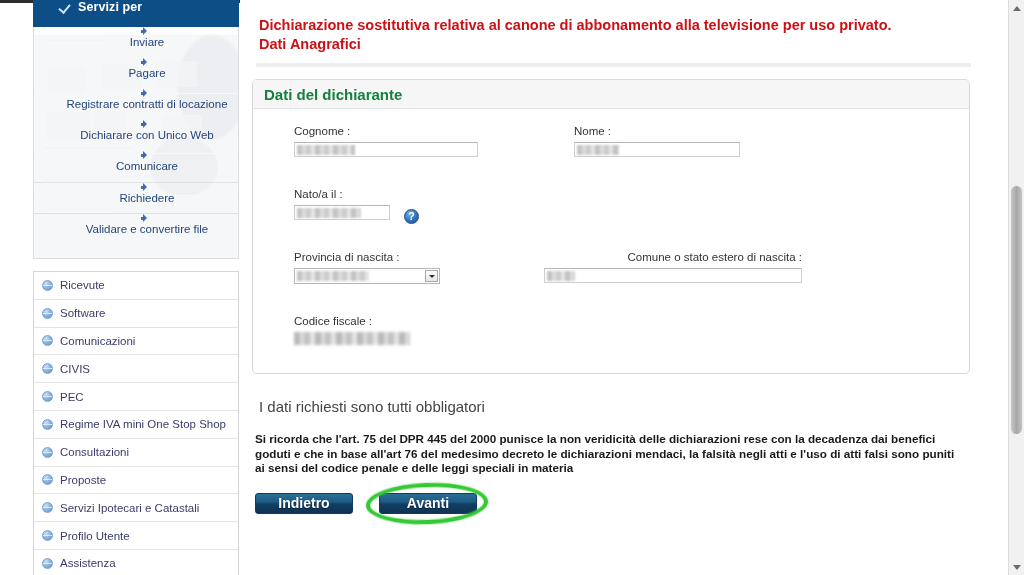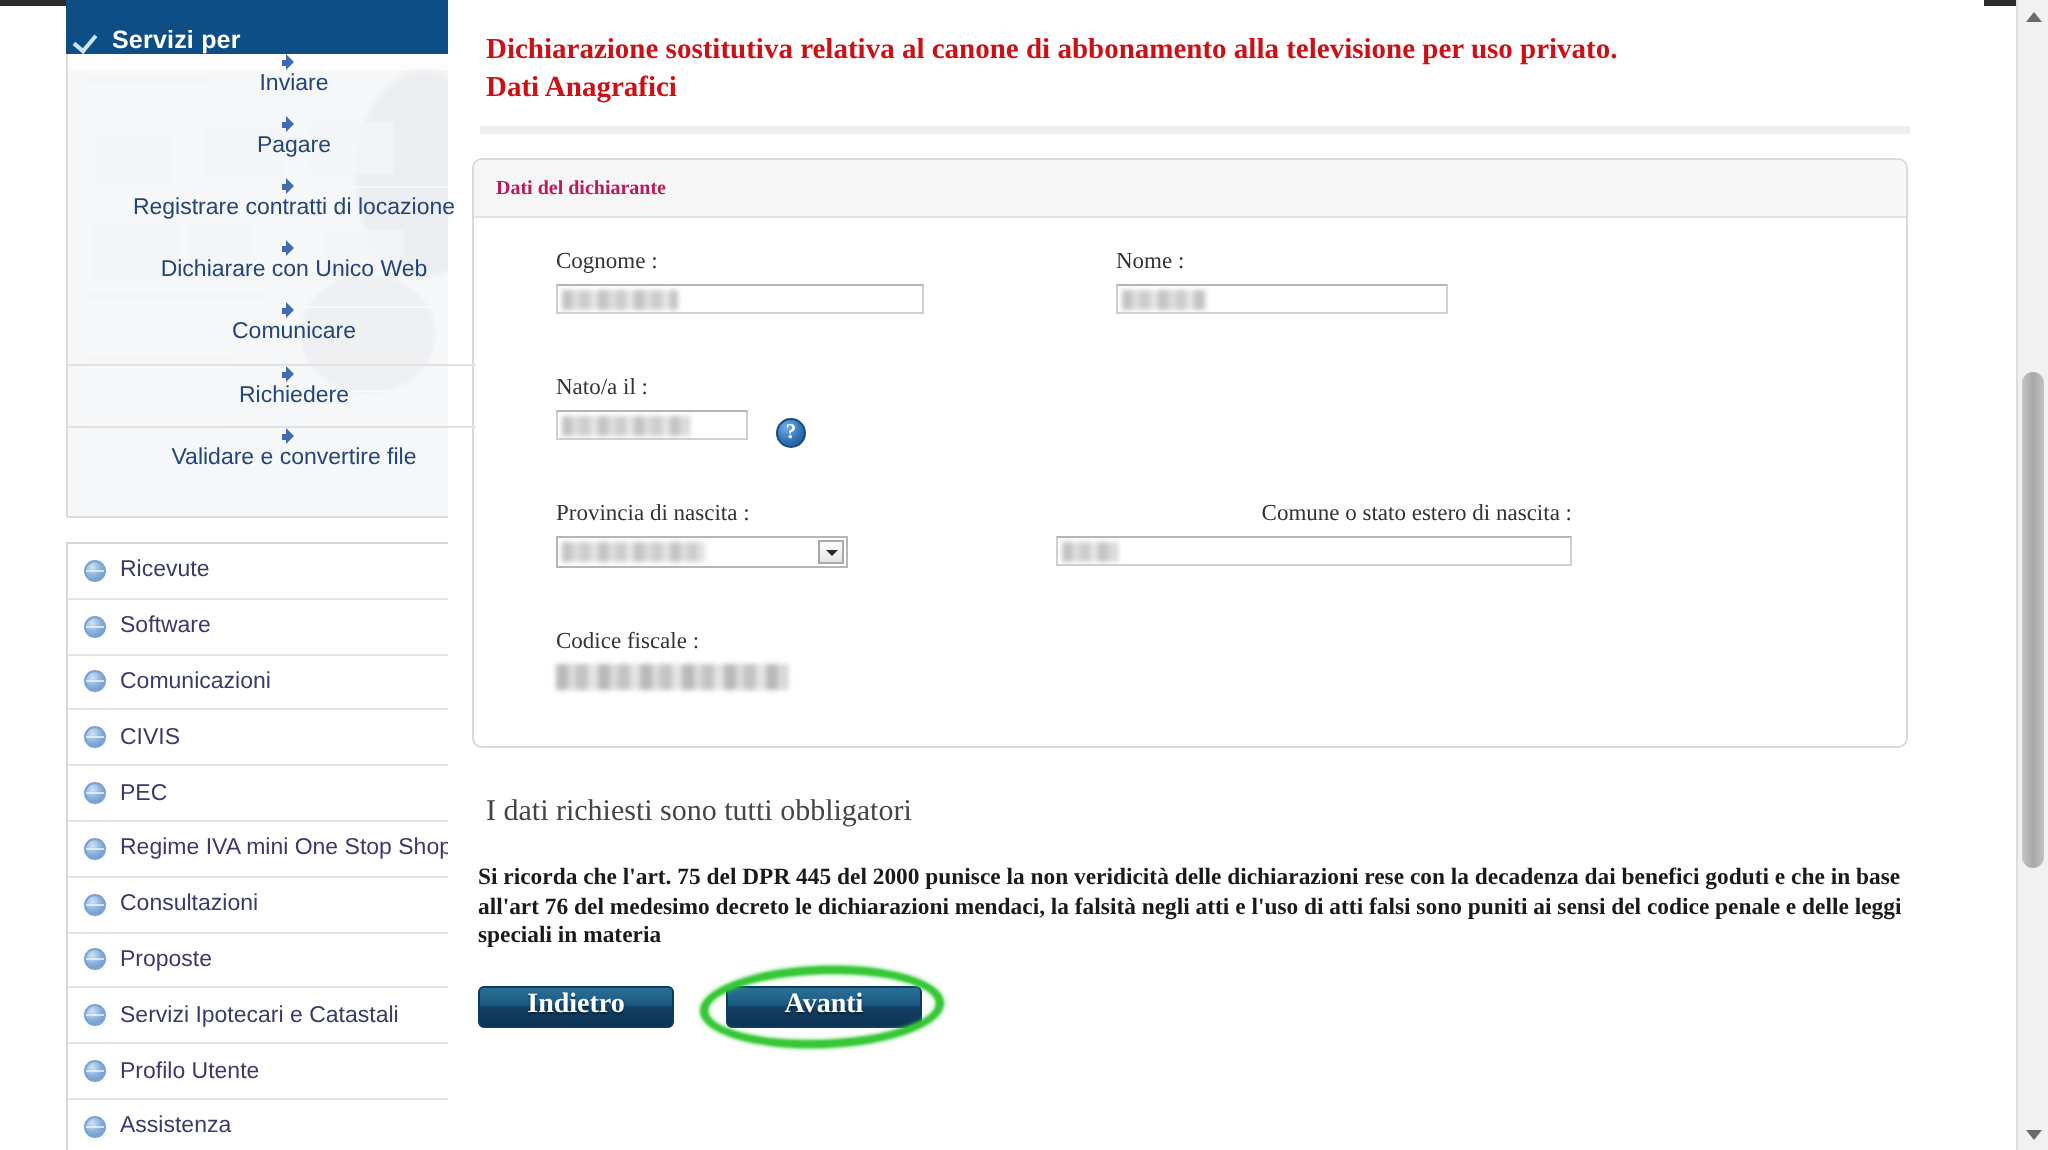--- a/index.html
+++ b/index.html
@@ -30,22 +30,22 @@
     width: 206px;
     height: 575px;
   }
   .sidebar-header {
     height: 27px;
     background: #0e4e86;
     color: #ffffff;
     font-size: 12.5px;
     font-weight: bold;
     display: flex;
-    align-items: flex-end;
-    padding-left: 4px;
+    align-items: flex-start;
+    padding-left: 26px;
     letter-spacing: .1px;
   }
   .check-icon {
     display: inline-block;
     width: 14px; height: 14px;
     margin-right: 5px;
     position: relative;
     flex: 0 0 auto;
   }
   .check-icon::before {
@@ -161,25 +161,24 @@
   }
   .globe-icon::after {
     content: "";
     position: absolute; left: 0; right: 0; top: 4px;
     height: 1px; background: #e8f2fb; opacity: .8;
   }
 
   
   .content {
     position: absolute;
-    left: 224px; top: 0;
+    left: 240px; top: 0;
     width: 768px;
     height: 575px;
     background: #ffffff;
-    font-family: Liberation Serif, serif;
   }
   .page-title {
     margin: 16px 0 0 19px;
     width: 710px;
     color: #cc1016;
     font-size: 14.5px;
     font-weight: bold;
     line-height: 19px;
   }
   .title-rule {
@@ -197,23 +196,23 @@
     background: #ffffff;
     overflow: hidden;
   }
   .panel-header {
     height: 29px;
     background: #f6f6f6;
     border-bottom: 1px solid #e3e3e3;
     display: flex;
     align-items: center;
     padding-left: 11px;
-    font-size: 10px;
+    font-size: 15px;
     font-weight: bold;
-    color: #be185d;
+    color: #15803d;
   }
   .panel-body {
     padding: 16px 0 18px 0;
     min-height: 264px;
   }
 
   .form-row {
     position: relative;
     display: flex;
     padding-left: 41px;

